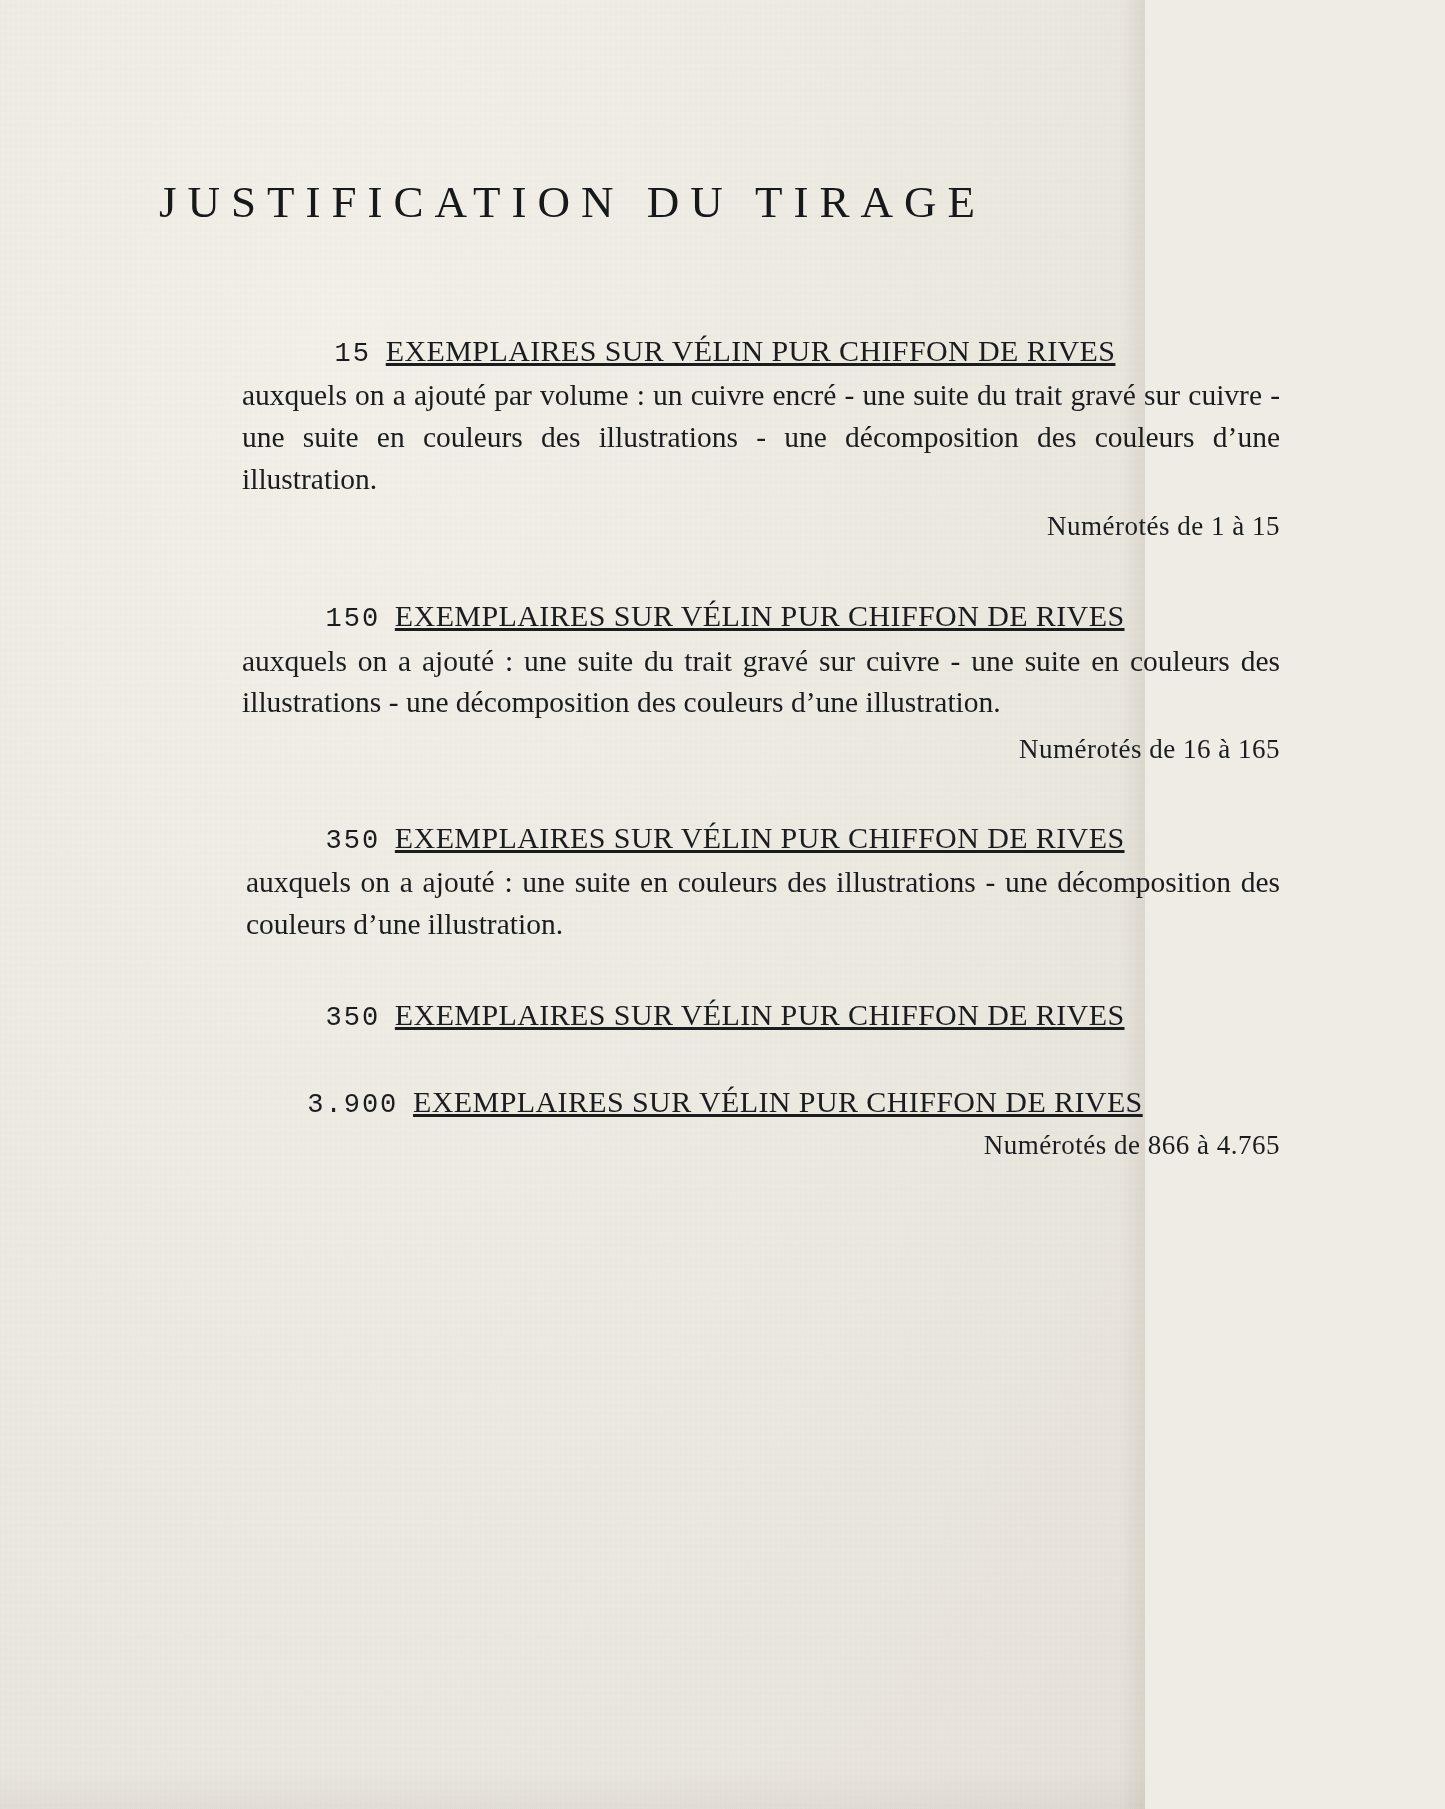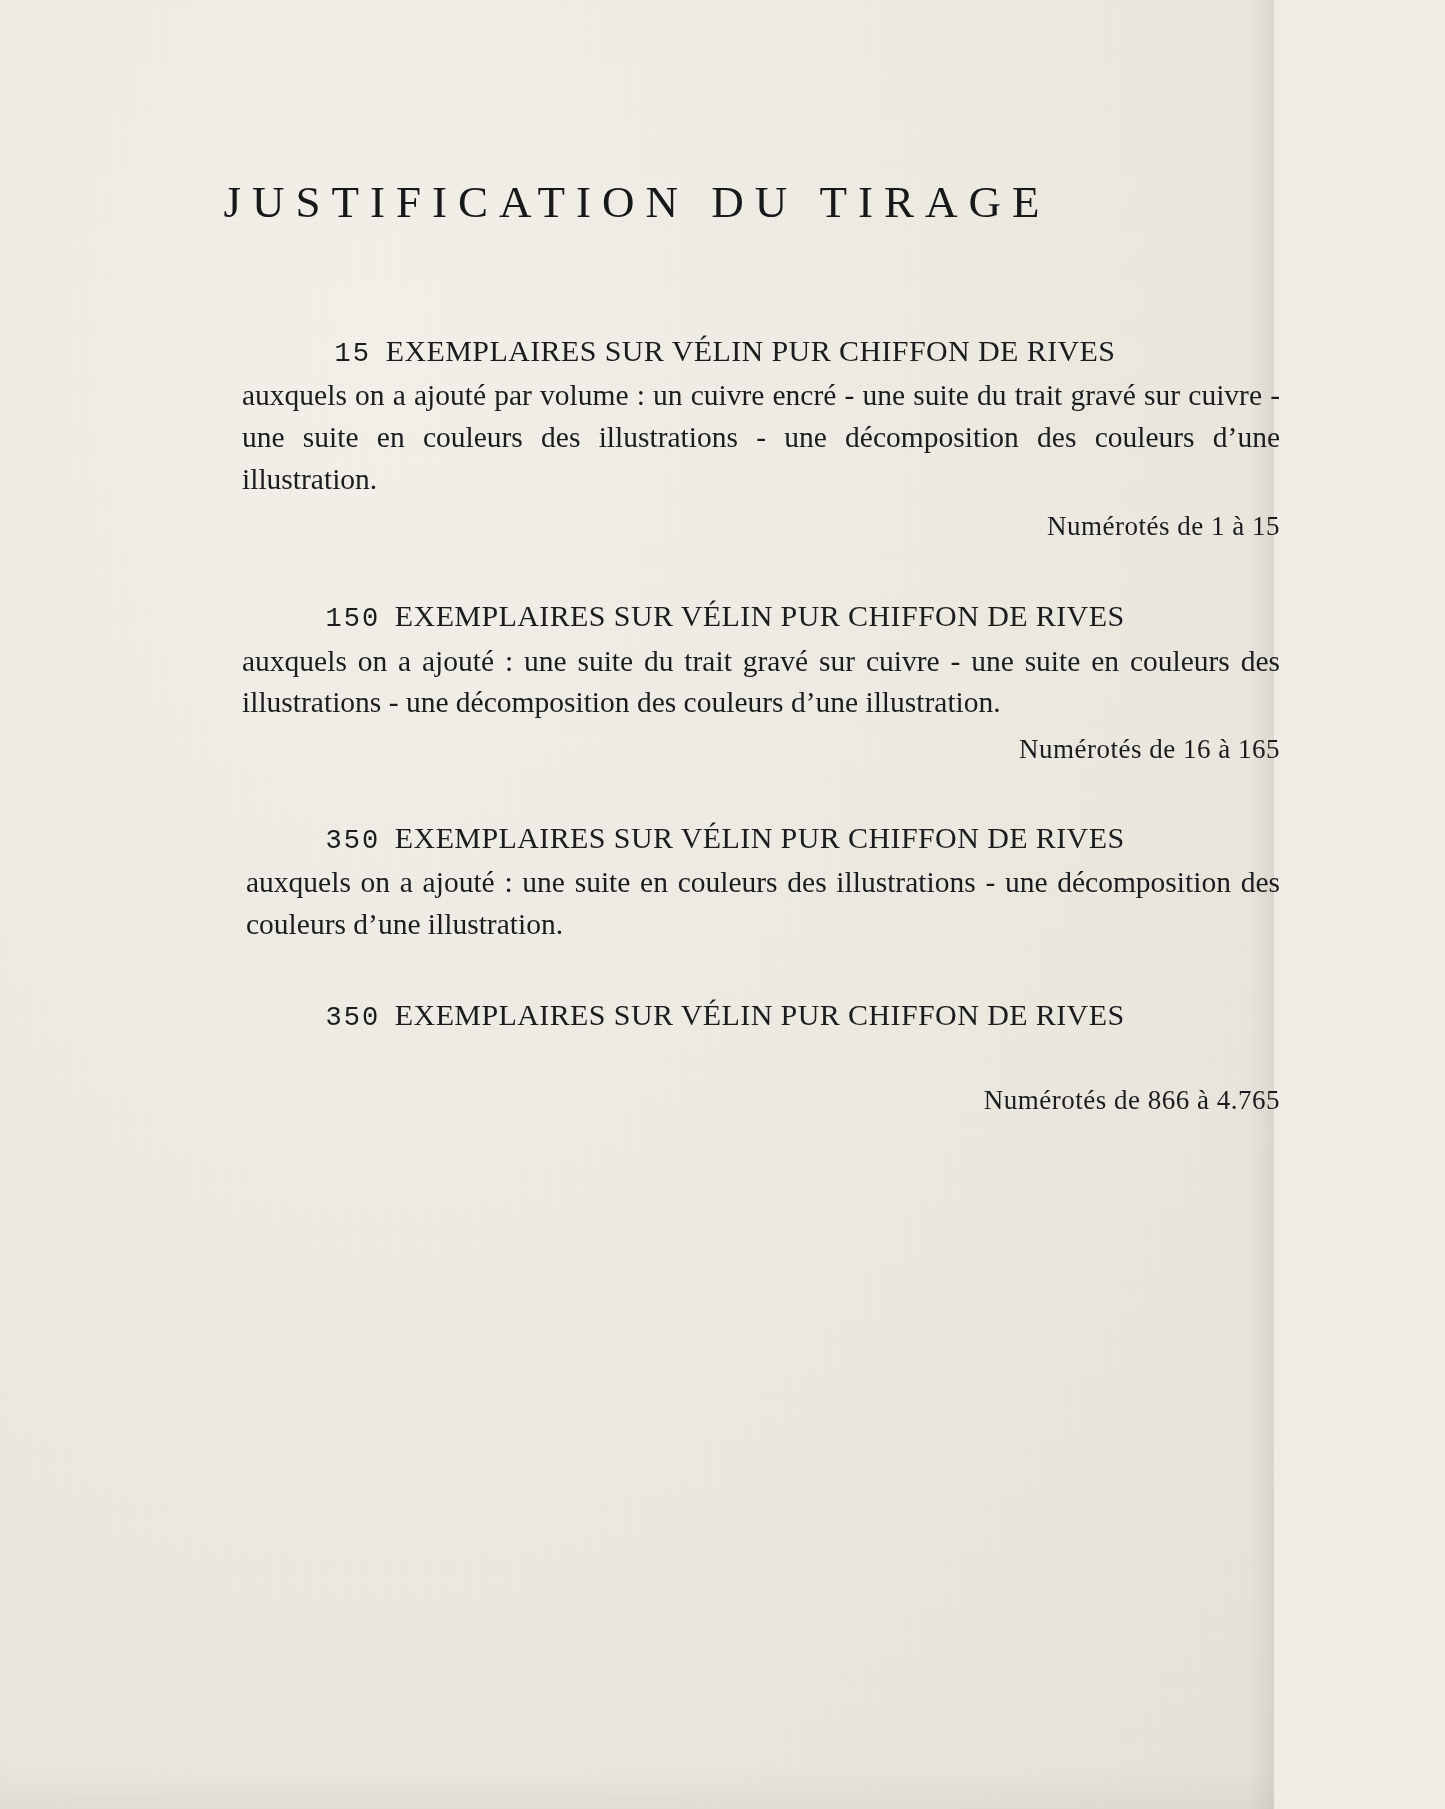--- a/index.html
+++ b/index.html
@@ -9,21 +9,21 @@
   body {
     width: 1445px;
     height: 1809px;
     background: #efece5;
     font-family: "Liberation Serif", serif;
     color: #1a1a1a;
     overflow: hidden;
   }
   .page {
     position: relative;
-    width: 1274px;
+    width: 1145px;
     height: 1809px;
     background:
       radial-gradient(ellipse at 30% 20%, #f3f0ea 0%, #ece9e1 55%, #e6e2d9 100%);
     box-sizing: border-box;
   }
   
   .page::after {
     content: "";
     position: absolute;
     inset: 0;
@@ -85,20 +85,21 @@
   }
   .qty {
     font-size: 27px;
     letter-spacing: 2px;
     font-family: Liberation Mono, monospace;
   }
   .headline {
     font-size: 30px;
     letter-spacing: 0.4px;
     white-space: nowrap;
+    text-decoration: underline;
   }
   .first-line {
     display: block;
     text-align: center;
     margin-bottom: 2px;
   }
   .rest {
     display: block;
     padding-left: 72px;
     text-align: justify;
@@ -160,18 +161,19 @@
     </div>
 
     <div class="entry" id="entry-4">
       <div class="entry-body">
         <span class="first-line"><span class="qty">350</span>&nbsp;&nbsp;<span class="headline">EXEMPLAIRES SUR VÉLIN PUR CHIFFON DE RIVES</span></span>
       </div>
     </div>
 
     <div class="entry last" id="entry-5">
       <div class="entry-body">
+        <span class="first-line"><span class="qty">3.900</span>&nbsp;&nbsp;<span class="headline">EXEMPLAIRES SUR VÉLIN PUR CHIFFON DE RIVES</span></span>
         <span class="numbered">Numérotés de 866 à 4.765</span>
       </div>
     </div>
 
   </div>
 </div>
 
 </body></html>

